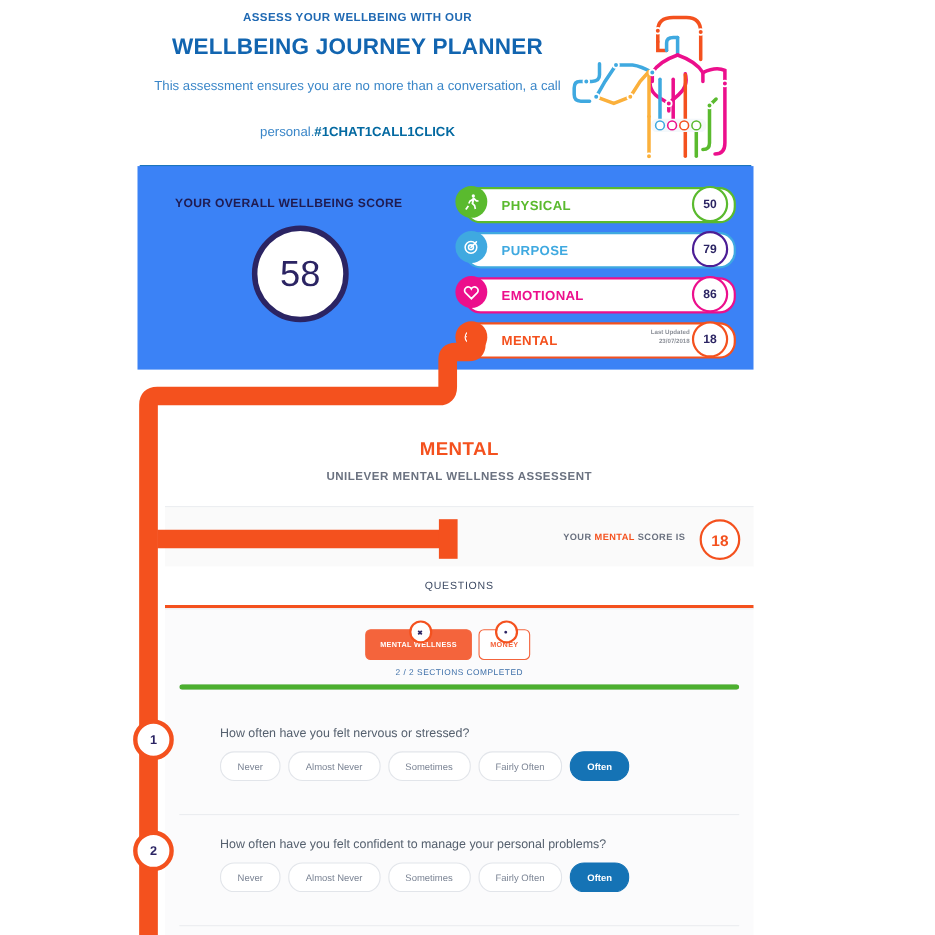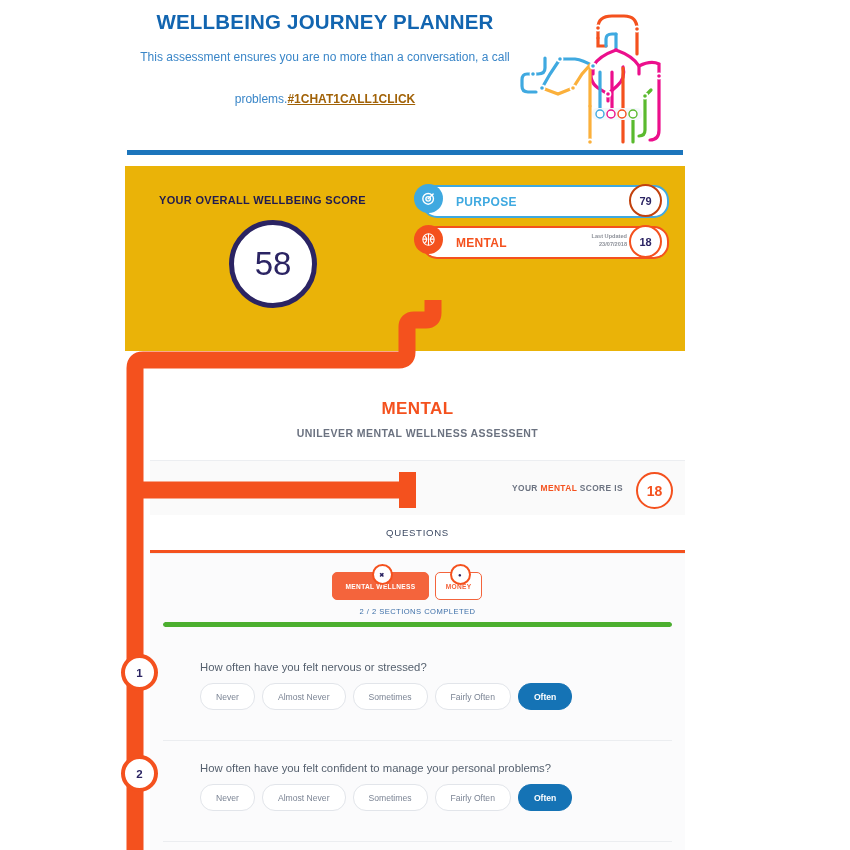--- a/index.html
+++ b/index.html
@@ -32,30 +32,30 @@
     font-size:10.5px;font-weight:bold;letter-spacing:.35px;
     color:#1f69b3;text-transform:uppercase;margin:0 0 9px 0;
   }
   .bigtitle{
     font-size:20.5px;font-weight:bold;letter-spacing:.2px;
     color:#1265b0;text-transform:uppercase;margin:0 0 13px 0;text-align:center;
   }
   .lede{
     font-size:12px;line-height:21px;color:#3a86c8;margin:0;padding:0 14px;
   }
-  .lede .tag{color:#a16207;font-weight:bold;text-decoration:underline;}
+  .lede .tag{color:#0369a1;font-weight:bold;}
   .hdr-rule{
     position:absolute;left:2px;top:150px;width:556px;height:5px;background:#1c75bc;
   }
   .hdr-art{position:absolute;left:395px;top:2px;width:165px;height:150px;}
 
   
   .score-panel{
-    position:absolute;left:0;top:166px;width:560px;height:185px;
-    background:#eab308;
+    position:absolute;left:0;top:151px;width:560px;height:185px;
+    background:#3b82f6;
   }
   .overall-label{
     position:absolute;left:30px;top:28px;width:215px;text-align:center;
     font-size:11px;font-weight:bold;letter-spacing:.3px;color:#201b50;
     text-transform:uppercase;
   }
   .overall-circle{
     position:absolute;left:104px;top:54px;width:78px;height:78px;
     border:5px solid #2b2463;border-radius:50%;
     display:flex;align-items:center;justify-content:center;
@@ -188,25 +188,26 @@
   }
 </style>
 </head>
 <body>
 
 <div class="page">
  <div class="column">
 
   <div class="header">
     <div class="hdr-text">
+      <p class="eyebrow">ASSESS YOUR WELLBEING WITH OUR</p>
       <p class="bigtitle">WELLBEING JOURNEY PLANNER</p>
       <p class="lede">
         <span>This assessment ensures you are no more than a conversation, a call</span><br>
         <br>
-        <span>problems.</span><span class="tag">#1CHAT1CALL1CLICK</span>
+        <span>personal.</span><span class="tag">#1CHAT1CALL1CLICK</span>
       </p>
     </div>
 
     <svg class="hdr-art" viewBox="0 0 165 150">
       <g fill="none" stroke-width="3.2" stroke-linecap="round">
         <path d="M78 36 L78 26 Q78 14 92 14 L104 14 Q117 14 117 27 L117 52" stroke="#f4511e"></path>
         <path d="M78 36 L78 44 L86 44" stroke="#f4511e"></path>
         <path d="M86 44 L86 37 Q86 32 92 32 L96 32" stroke="#3fa9e0"></path>
         <path d="M96 32 L96 48" stroke="#3fa9e0"></path>
         <path d="M96 48 Q79 54 73 64 L73 72" stroke="#ec0f8c"></path>
@@ -257,35 +258,59 @@
   </div>
 
   <div class="score-panel">
     <div class="overall-label">YOUR OVERALL WELLBEING SCORE</div>
     <div class="overall-circle">
       <span>58</span>
     </div>
 
     <div class="cats">
 
+      <div class="cat" style="border-color:#5aba2e">
+        <span class="cat-icon" style="background:#5aba2e">
+          <svg width="17" height="17" viewBox="0 0 24 24" fill="#fff">
+                <circle cx="14.5" cy="4.5" r="2.1"></circle>
+                <path d="M12.6 8.2 9.4 10.3l-1.6 3.4 1.9.8 1.2-2.6 2.1-1.1-.9 3.6 3.1 2.9.9 4.1 2.1-.4-1.1-4.9-2.4-2.3 1.1-4.2 2.3 2.2 3.1.1v-2.1l-2.3-.1-2.6-2.6c-.6-.6-1.5-.8-2.3-.5z"></path>
+                <path d="M7.2 16.6 4 21.3l1.8 1.2 3.4-4.9z"></path>
+              </svg>
+        </span>
+        <span class="cat-name" style="color:#5aba2e">PHYSICAL</span>
+        <span class="cat-score" style="border:2px solid #5aba2e">
+          <span>50</span>
+        </span>
+      </div>
 
       <div class="cat" style="border-color:#3fa9e0">
         <span class="cat-icon" style="background:#3fa9e0">
           <svg width="17" height="17" viewBox="0 0 24 24" fill="none" stroke="#fff" stroke-width="2">
                 <circle cx="11.5" cy="12.5" r="7.5"></circle>
                 <circle cx="11.5" cy="12.5" r="3.2"></circle>
                 <path d="M11.5 12.5 18.5 5.5" stroke-linecap="round"></path>
               </svg>
         </span>
         <span class="cat-name" style="color:#3fa9e0">PURPOSE</span>
-        <span class="cat-score" style="border:2px solid #c2410c">
+        <span class="cat-score" style="border:2px solid #4c1d95">
           <span>79</span>
         </span>
       </div>
 
+      <div class="cat" style="border-color:#ec0f8c">
+        <span class="cat-icon" style="background:#ec0f8c">
+          <svg width="17" height="17" viewBox="0 0 24 24" fill="none" stroke="#fff" stroke-width="2.2">
+                <path d="M12 20.5 4.6 13.2a4.6 4.6 0 1 1 7.4-5.3 4.6 4.6 0 1 1 7.4 5.3z"></path>
+              </svg>
+        </span>
+        <span class="cat-name" style="color:#ec0f8c">EMOTIONAL</span>
+        <span class="cat-score" style="border:2px solid #ec0f8c">
+          <span>86</span>
+        </span>
+      </div>
 
       <div class="cat" style="border-color:#f4511e">
         <span class="cat-icon" style="background:#f4511e">
           <svg width="17" height="17" viewBox="0 0 24 24" fill="none" stroke="#fff" stroke-width="1.5">
                 <circle cx="12" cy="12" r="8"></circle>
                 <path d="M12 4v16M6.5 7c2 1.5 3 3 3 5s-1 3.5-3 5M17.5 7c-2 1.5-3 3-3 5s1 3.5 3 5M4.4 11.5h6M13.6 11.5h6"></path>
               </svg>
         </span>
         <span class="cat-name" style="color:#f4511e">MENTAL</span>
         <span class="cat-updated">

